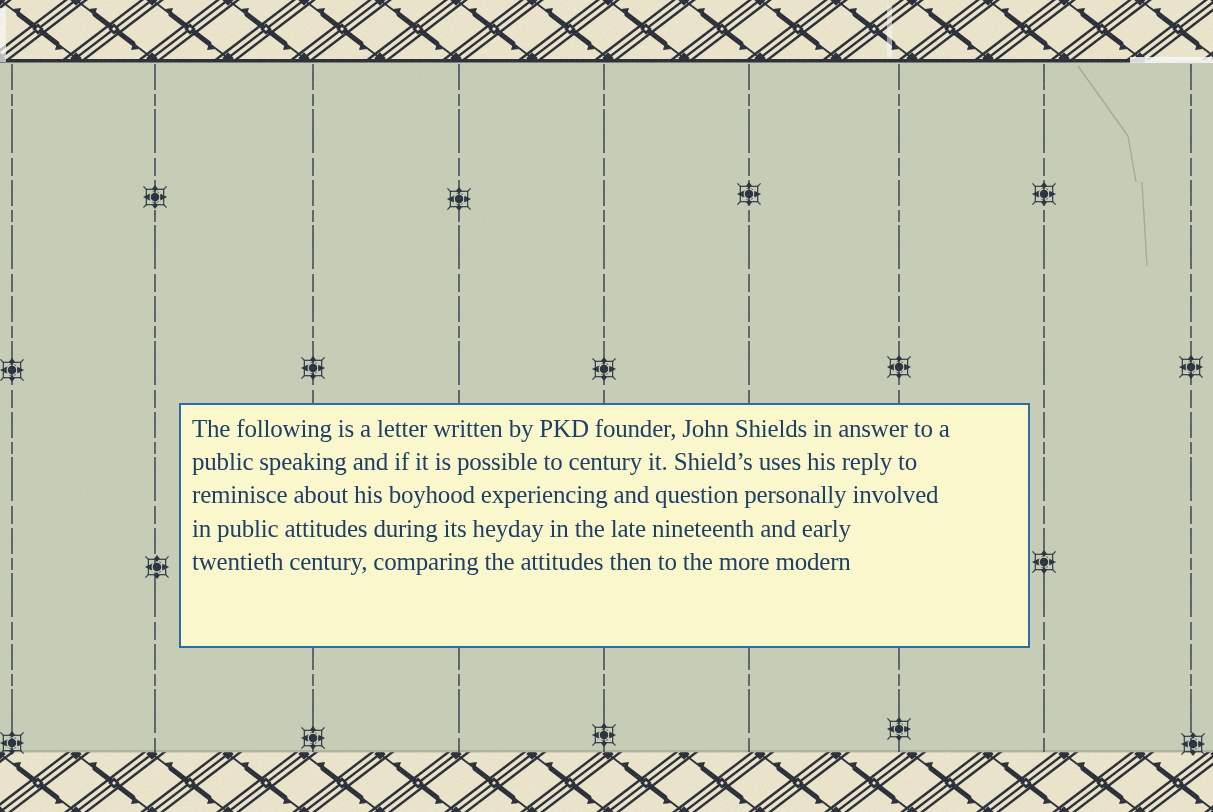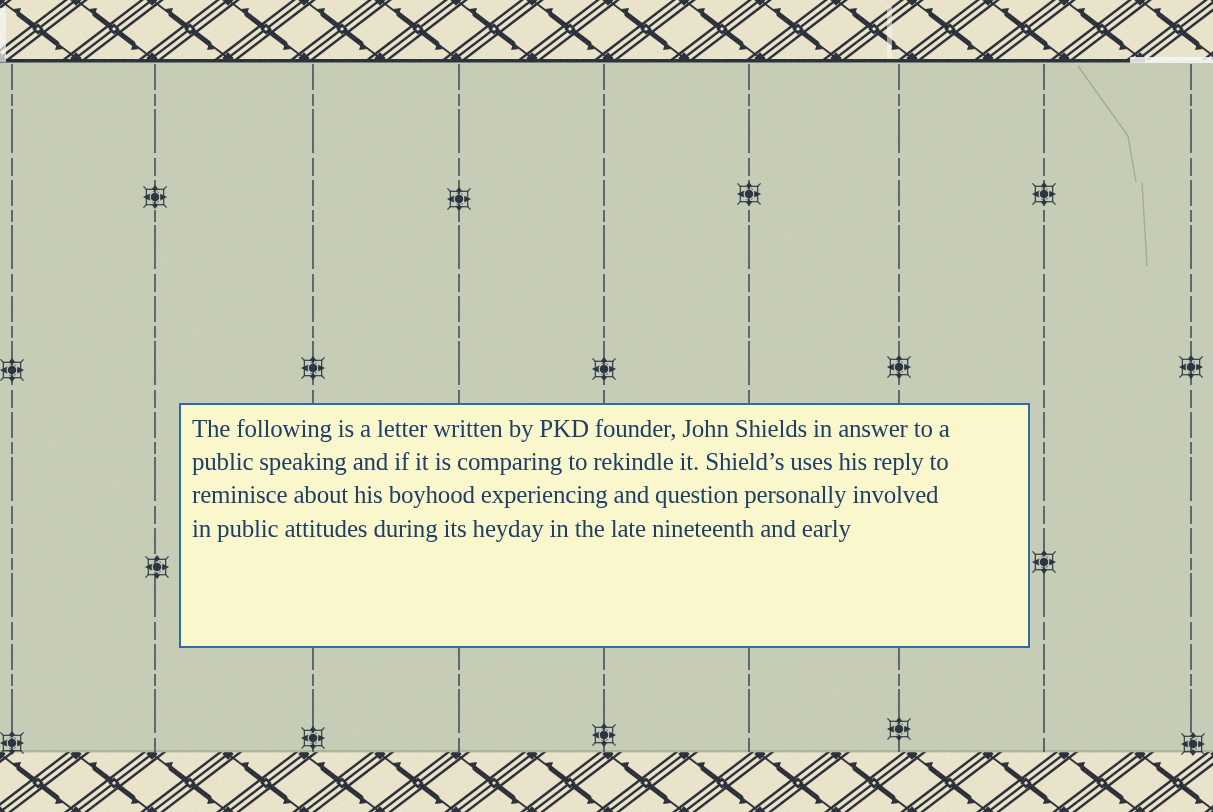--- a/index.html
+++ b/index.html
@@ -147,16 +147,17 @@
       <use href="#ornament" x="1179.5" y="730.5" width="27" height="27"></use>
     </g>
 </svg>
 
 <svg class="layer noise" width="1213" height="812" viewBox="0 0 1213 812" xmlns="http://www.w3.org/2000/svg">
   <rect width="1213" height="812" filter="url(#paperNoise)"></rect>
 </svg>
 
 <div class="textbox">
   <div class="textline">The following is a letter written by PKD founder, John Shields in answer to a</div>
-  <div class="textline">public speaking and if it is comparing to rekindle it. Shield’s uses his reply to</div>
+  <div class="textline">public speaking and if it is possible to century it. Shield’s uses his reply to</div>
   <div class="textline">reminisce about his boyhood experiencing and question personally involved</div>
   <div class="textline">in public attitudes during its heyday in the late nineteenth and early</div>
+  <div class="textline">twentieth century, comparing the attitudes then to the more modern</div>
 </div>
 
 </body></html>

